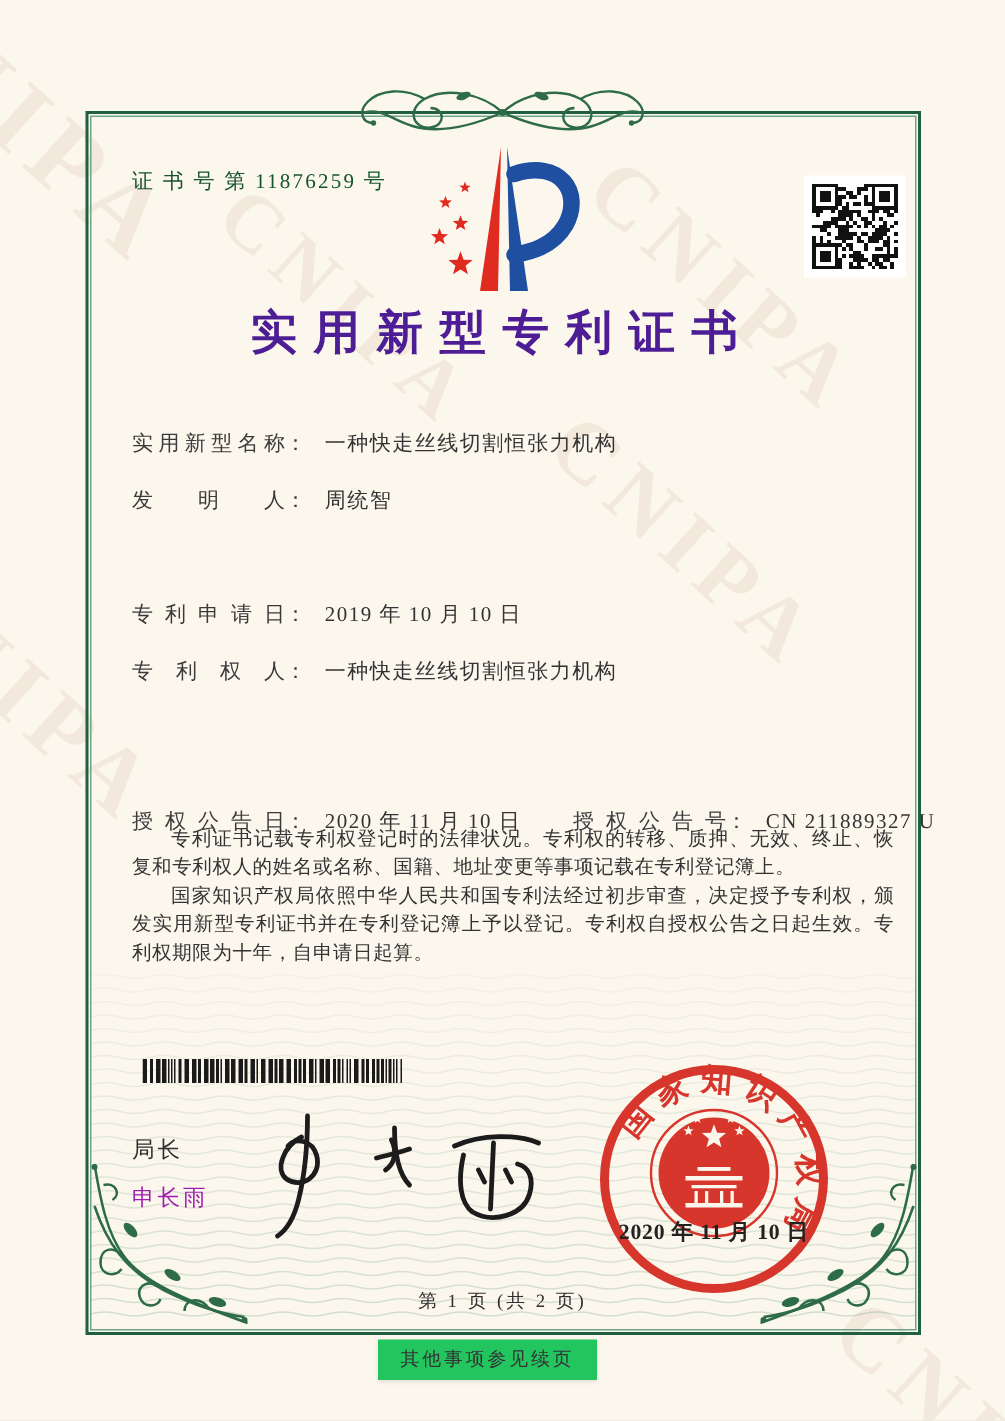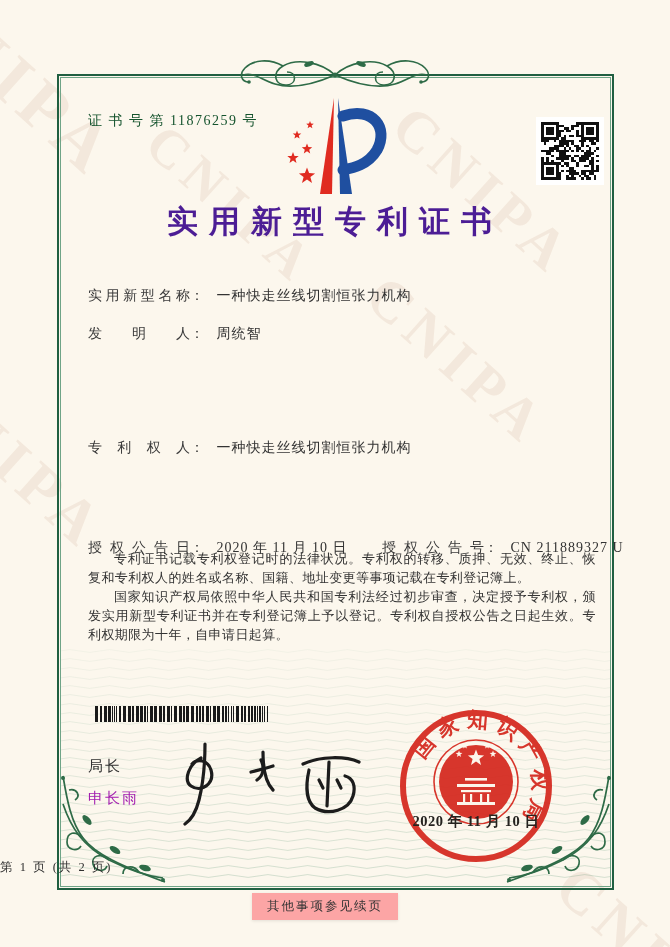--- a/index.html
+++ b/index.html
@@ -47,25 +47,25 @@
   .officer-title{position:absolute; left:88px; top:757px; font-size:15px; letter-spacing:2px; z-index:2; color:#2f2f2f;font-family:Liberation Mono, monospace;}
   .officer-name{position:absolute; left:88px; top:789px; font-size:15px; letter-spacing:2px; z-index:2; color:#a21caf;}
   .signature{position:absolute; left:165px; top:736px; z-index:2;}
   
   .seal{position:absolute; left:386px; top:696px; z-index:3;}
   .seal-date{
     position:absolute; left:386px; top:812px; width:180px; text-align:center;
     font-size:14.5px; font-weight:bold; letter-spacing:0.5px; color:#24221f; z-index:4;
   }
   
-  .page-info{position:absolute; left:0; top:859px; width:100%; text-align:left;
+  .page-info{position:absolute; left:0; top:859px; width:100%; text-align:center;
     font-size:12.5px; letter-spacing:2px; color:#2f2f2f; z-index:2;}
   .note-box{
     position:absolute; left:252px; top:893px; padding:5px 15px;
-    background:#fca5a5; box-shadow:0 1px 3px rgba(0,0,0,0.10);
+    background:#22c55e; box-shadow:0 1px 3px rgba(0,0,0,0.10);
     font-size:12.5px; letter-spacing:2px; color:#333; z-index:2;
   }
 </style>
 </head>
 <body>
 
 <div class="page">
 
   <div class="wm" style="left:-58px; top:-38px; font-size:70px;">CNIPA</div>
   <div class="wm" style="left:175px; top:112px; font-size:54px;">CNIPA</div>
@@ -377,20 +377,24 @@
   <div class="title">实用新型专利证书</div>
 
   <div class="frow" style="top:287px;">
     <span class="flabel">实用新型名称</span><span class="colon">：</span>
     <span class="fvalue">一种快走丝线切割恒张力机构</span>
   </div>
   <div class="frow" style="top:325px;">
     <span class="flabel">发明人</span><span class="colon">：</span>
     <span class="fvalue">周统智</span>
   </div>
+  <div class="frow" style="top:401px;">
+    <span class="flabel">专利申请日</span><span class="colon">：</span>
+    <span class="fvalue">2019 年 10 月 10 日</span>
+  </div>
   <div class="frow" style="top:439px;">
     <span class="flabel">专利权人</span><span class="colon">：</span>
     <span class="fvalue">一种快走丝线切割恒张力机构</span>
   </div>
   <div class="frow" style="top:515px;margin-top:24px;">
     <span class="flabel">授权公告日</span><span class="colon">：</span>
     <span class="fvalue fixed">2020 年 11 月 10 日</span>
     <span class="flabel2">授权公告号</span><span class="colon">：</span>
     <span class="fvalue">CN 211889327 U</span>
   </div>

